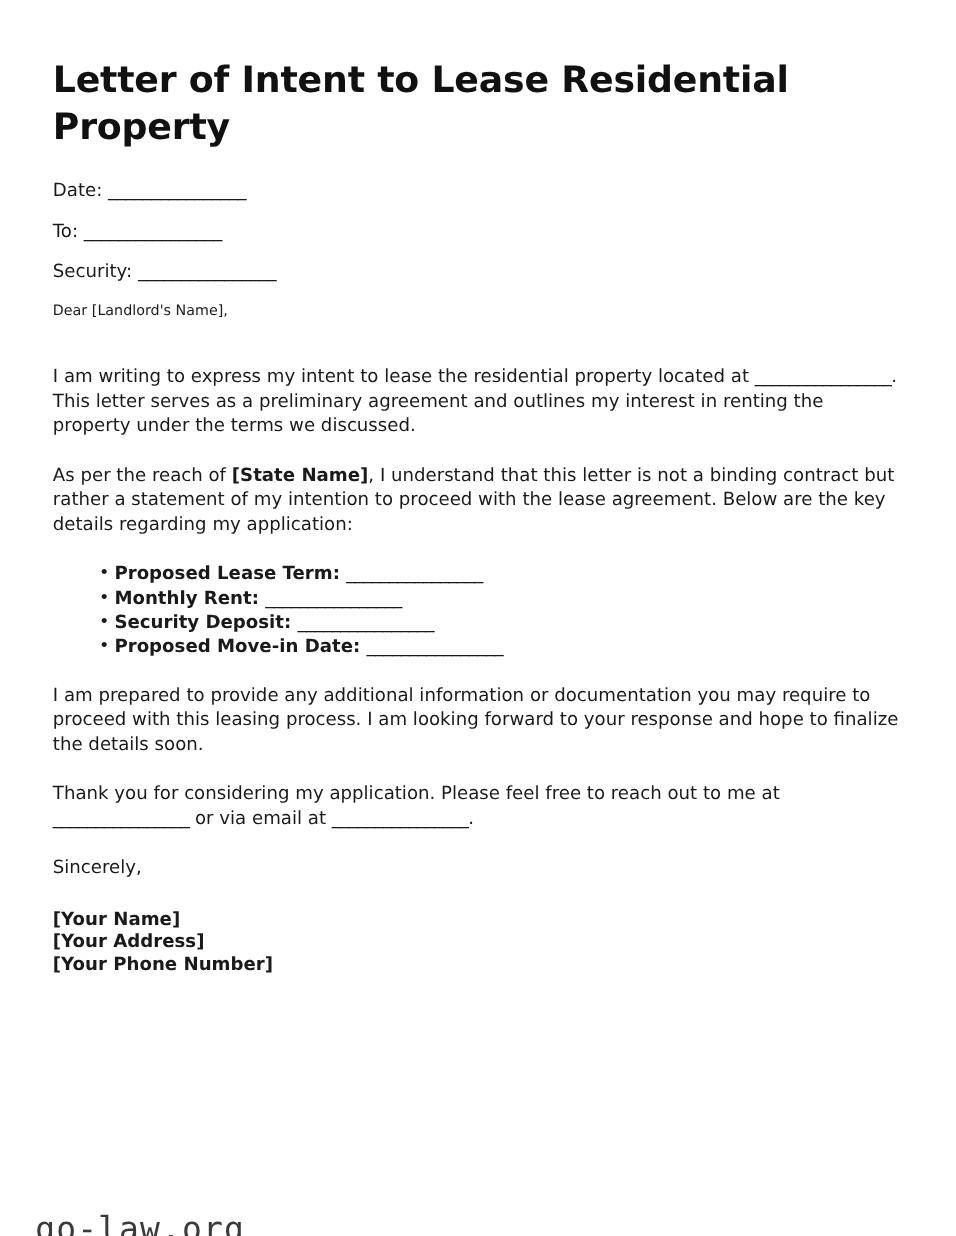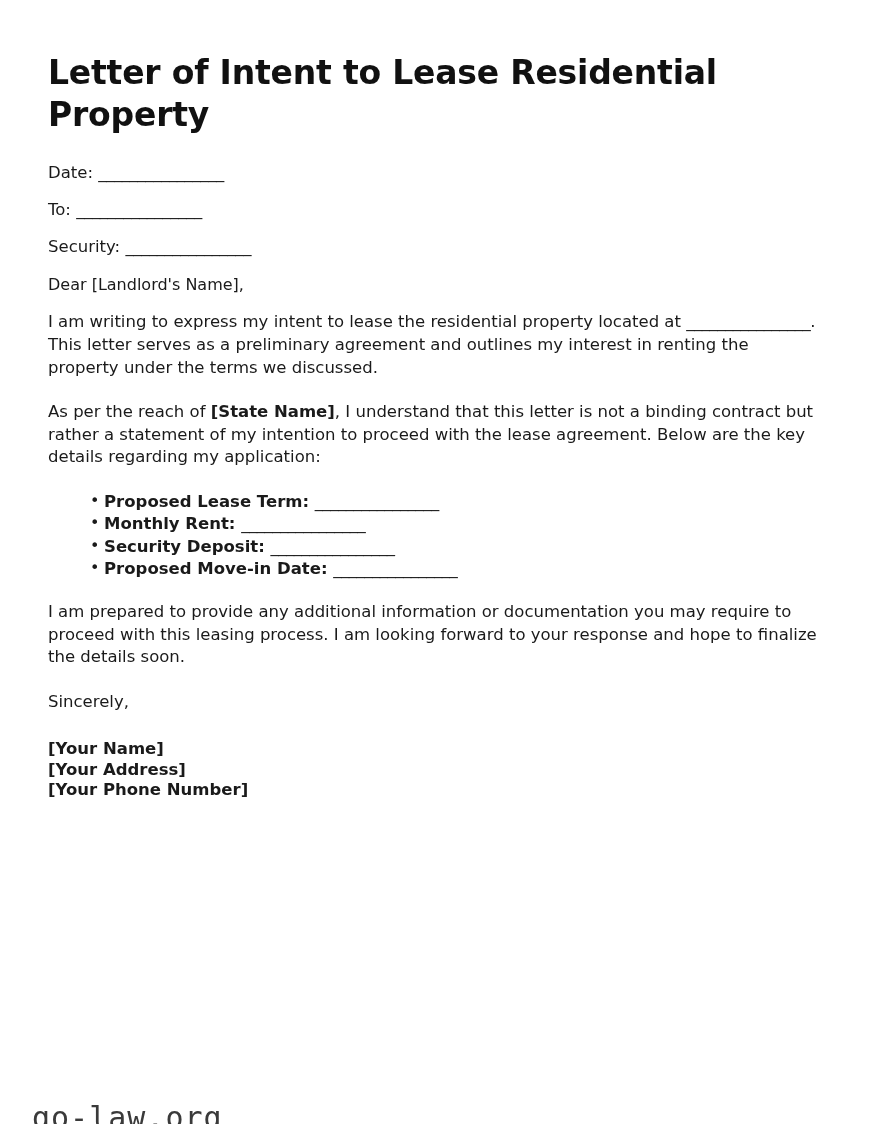--- a/index.html
+++ b/index.html
@@ -38,23 +38,23 @@
     max-width: 740px;
   }
   .field-line {
     font-size: 16.5px;
     line-height: 1.5;
     margin: 0 0 12px 0;
     color: #1a1a1a;
   }
   .field-line .blank { letter-spacing: -0.4px; }
   .salutation {
-    font-size: 16px;
+    font-size: 13px;
     line-height: 1.5;
-    margin: 14px 0 14px 0;
+    margin: 14px 0 38px 0;
   }
   p.body-para {
     font-size: 16.5px;
     line-height: 1.37;
     margin: 0 0 22px 0;
     color: #1a1a1a;
     text-align: left;
   }
   .blank {
     letter-spacing: -0.5px;
@@ -150,20 +150,23 @@
       <li>
         <span class="item-label">Security Deposit: </span><span class="blank">________________</span>
       </li>
       <li>
         <span class="item-label">Proposed Move-in Date: </span><span class="blank">________________</span>
       </li>
     </ul>
 
     <p class="body-para">I am prepared to provide any additional information or documentation you may require to proceed with this leasing process. I am looking forward to your response and hope to finalize the details soon.</p>
 
+    <p class="body-para">
+      <span>Thank you for considering my application. Please feel free to reach out to me at </span><span class="blank">________________</span><span> or via email at </span><span class="blank">________________</span><span>.</span>
+    </p>
 
     <div class="closing">Sincerely,</div>
 
     <div class="signature-block">
       <div class="sig-line">[Your Name]</div>
       <div class="sig-line">[Your Address]</div>
       <div class="sig-line">[Your Phone Number]</div>
     </div>
 
   </div>

